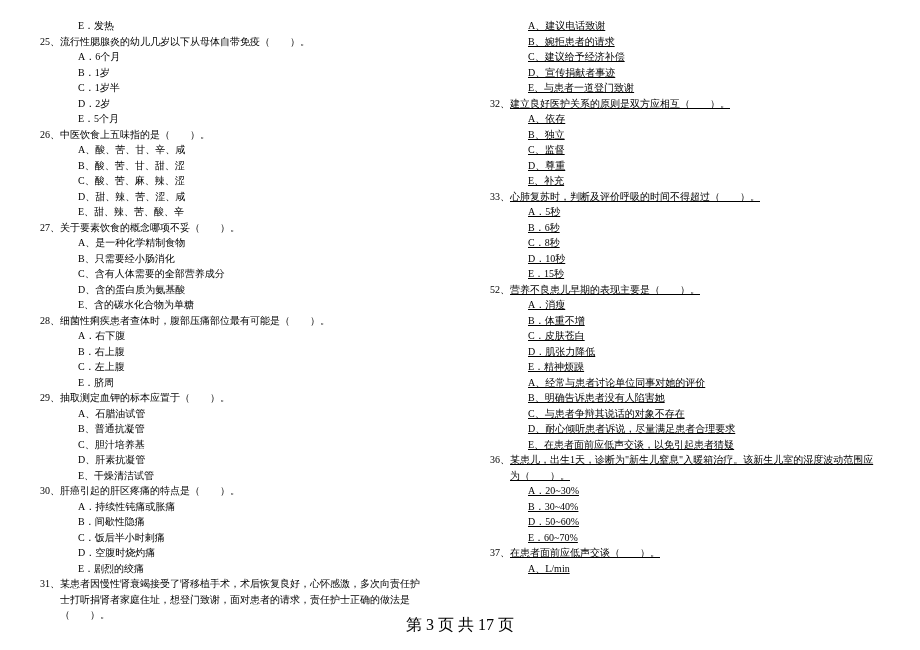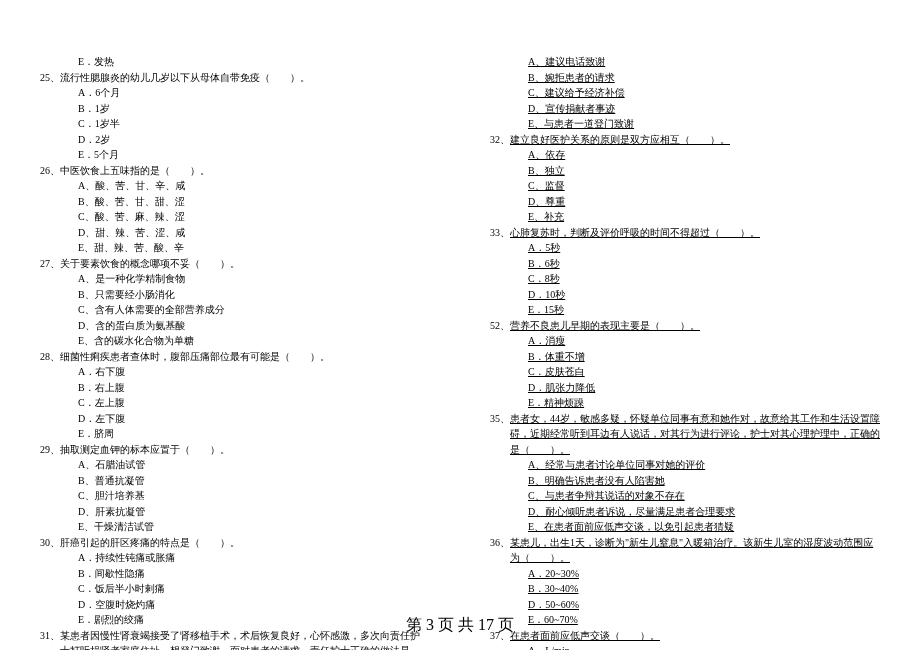--- a/index.html
+++ b/index.html
@@ -10,21 +10,20 @@
       font-family: "SimSun", "宋体", serif;
       font-size: 10px;
       color: #000;
       display: flex;
       overflow: hidden;
       padding: 18px 0 0 0;
     }
     .col {
       width: 50%;
       padding: 0 35px 0 40px;
-      margin-top: 36px;
     }
     .col2 { padding: 0 40px 0 30px; text-decoration: underline; }
     .q { padding-left: 20px; line-height: 15.5px; position: relative; }
     .qnum { position: absolute; left: 0; }
     .opt { padding-left: 38px; line-height: 15.5px; }
     .footer {
       position: absolute;
       bottom: 14px;
       left: 0;
       width: 920px;
@@ -56,21 +55,20 @@
   <div class="opt">A、是一种化学精制食物</div>
   <div class="opt">B、只需要经小肠消化</div>
   <div class="opt">C、含有人体需要的全部营养成分</div>
   <div class="opt">D、含的蛋白质为氨基酸</div>
   <div class="opt">E、含的碳水化合物为单糖</div>
 
   <div class="q"><span class="qnum">28、</span><span>细菌性痢疾患者查体时，腹部压痛部位最有可能是（　　）。</span></div>
   <div class="opt">A．右下腹</div>
   <div class="opt">B．右上腹</div>
   <div class="opt">C．左上腹</div>
-  <div class="opt">D．左下腹</div>
   <div class="opt">E．脐周</div>
 
   <div class="q"><span class="qnum">29、</span><span>抽取测定血钾的标本应置于（　　）。</span></div>
   <div class="opt">A、石腊油试管</div>
   <div class="opt">B、普通抗凝管</div>
   <div class="opt">C、胆汁培养基</div>
   <div class="opt">D、肝素抗凝管</div>
   <div class="opt">E、干燥清洁试管</div>
 
   <div class="q"><span class="qnum">30、</span><span>肝癌引起的肝区疼痛的特点是（　　）。</span></div>
@@ -104,21 +102,20 @@
   <div class="opt">D．10秒</div>
   <div class="opt">E．15秒</div>
 
   <div class="q"><span class="qnum">52、</span><span>营养不良患儿早期的表现主要是（　　）。</span></div>
   <div class="opt">A．消瘦</div>
   <div class="opt">B．体重不增</div>
   <div class="opt">C．皮肤苍白</div>
   <div class="opt">D．肌张力降低</div>
   <div class="opt">E．精神烦躁</div>
 
-  <div class="q"><span class="qnum">35、</span><span>患者女，44岁，敏感多疑，怀疑单位同事有意和她作对，故意给其工作和生活设置障碍，近期经常听到耳边有人说话，对其行为进行评论，护士对其心理护理中，正确的是（　　）。</span></div>
   <div class="opt">A、经常与患者讨论单位同事对她的评价</div>
   <div class="opt">B、明确告诉患者没有人陷害她</div>
   <div class="opt">C、与患者争辩其说话的对象不存在</div>
   <div class="opt">D、耐心倾听患者诉说，尽量满足患者合理要求</div>
   <div class="opt">E、在患者面前应低声交谈，以免引起患者猜疑</div>
 
   <div class="q"><span class="qnum">36、</span><span>某患儿，出生1天，诊断为"新生儿窒息"入暖箱治疗。该新生儿室的湿度波动范围应为（　　）。</span></div>
   <div class="opt">A．20~30%</div>
   <div class="opt">B．30~40%</div>
   <div class="opt">D．50~60%</div>

